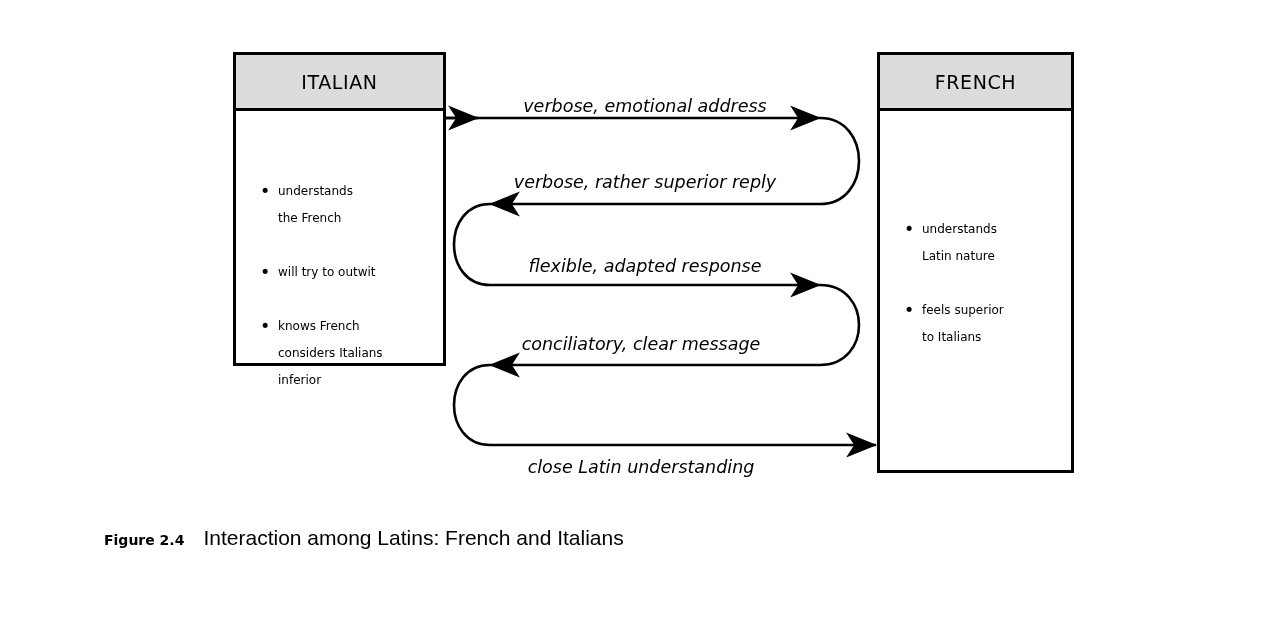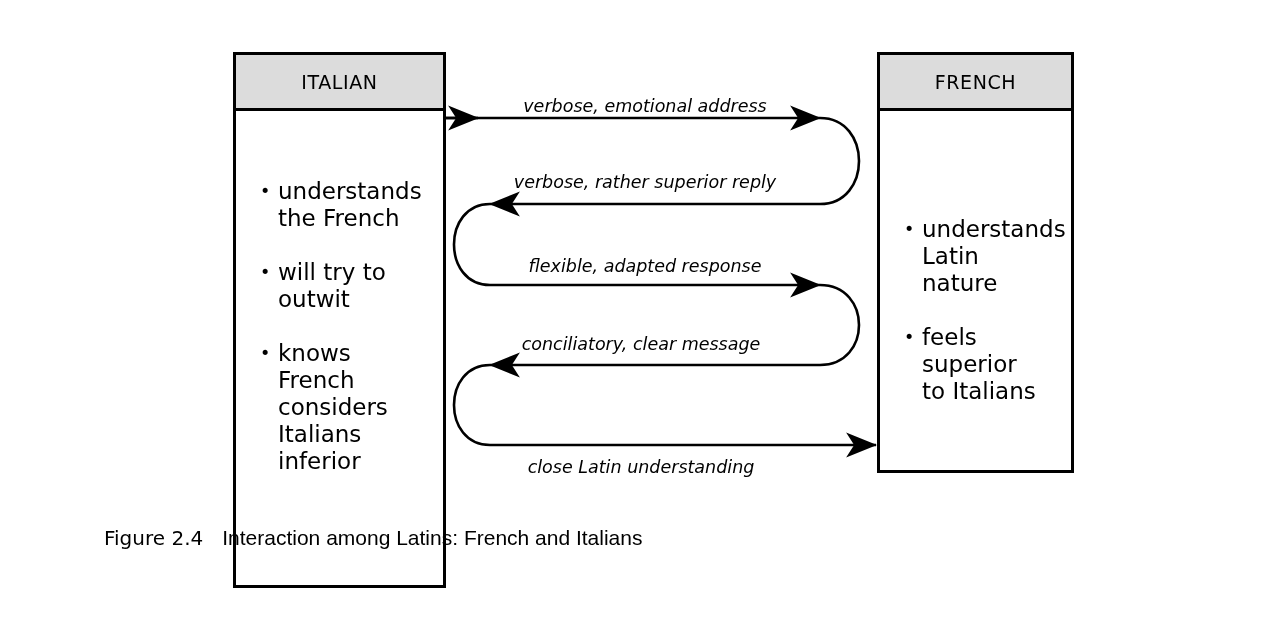--- a/index.html
+++ b/index.html
@@ -28,21 +28,21 @@
   .actor-box {
     position: absolute;
     box-sizing: border-box;
     border: 3px solid #000000;
     background: #ffffff;
   }
   #italian-box {
     left: 233px;
     top: 52px;
     width: 213px;
-    height: 536px;
+    height: 314px;
   }
   #french-box {
     left: 877px;
     top: 52px;
     width: 197px;
     height: 421px;
   }
 
   .actor-header {
     position: absolute;
@@ -71,21 +71,21 @@
     padding: 0 14px;
   }
   .bullet-list {
     list-style: none;
     margin: 0;
     padding: 0;
   }
   .bullet-item {
     position: relative;
     padding-left: 20px;
-    font-size: 23px;
+    font-size: 12px;
     line-height: 27px;
     margin-bottom: 27px;
   }
   .bullet-item::before {
     content: "\2022";
     position: absolute;
     left: 2px;
     top: 0;
     font-size: 17.5px;
     line-height: 27px;
@@ -120,22 +120,22 @@
   #caption {
     position: absolute;
     left: 104px;
     top: 524px;
     font-size: 20px;
     line-height: 28px;
     white-space: nowrap;
   }
   #caption .caption-figno {
     font-family: "DejaVu Sans", sans-serif;
-    font-weight: normal;
-    font-size: 20px;
+    font-weight: bold;
+    font-size: 14px;
   }
   #caption .caption-text {
     font-family: Liberation Sans, sans-serif;
     font-size: 21px;
     margin-left: 19px;
   }
 </style>
 </head>
 <body>
 

